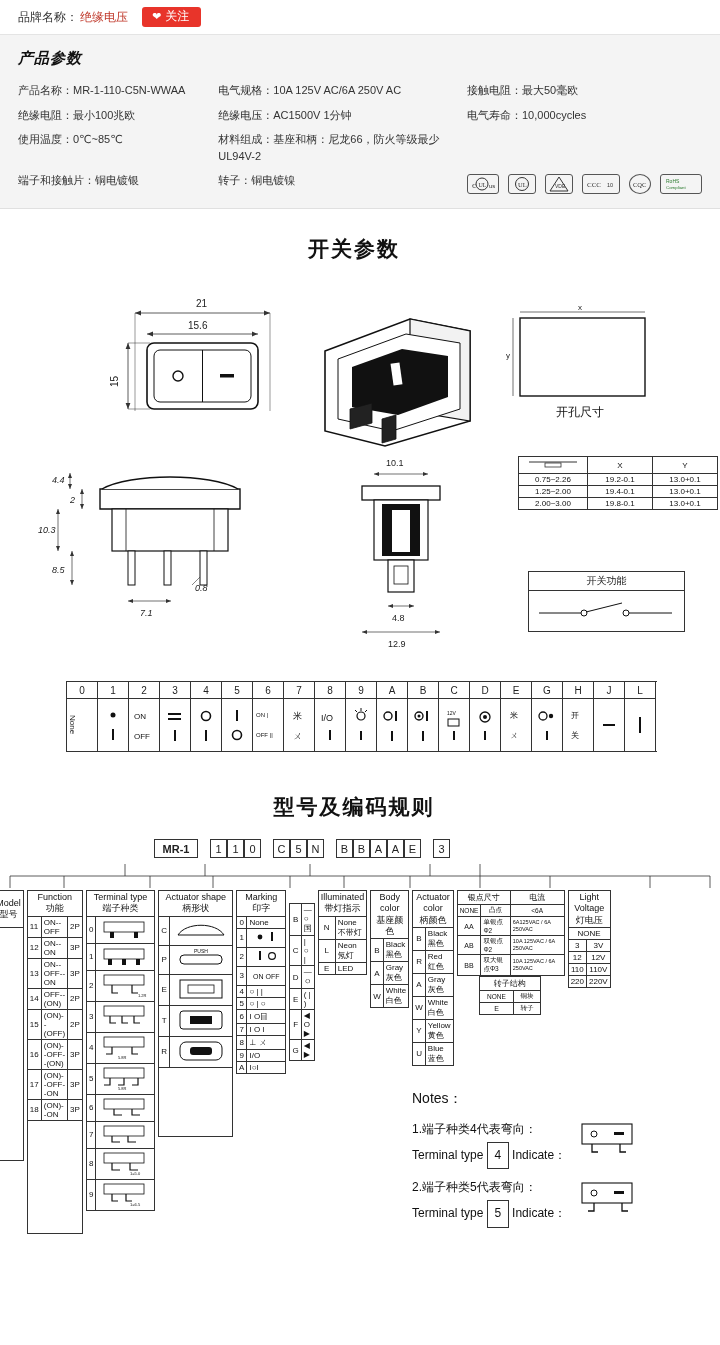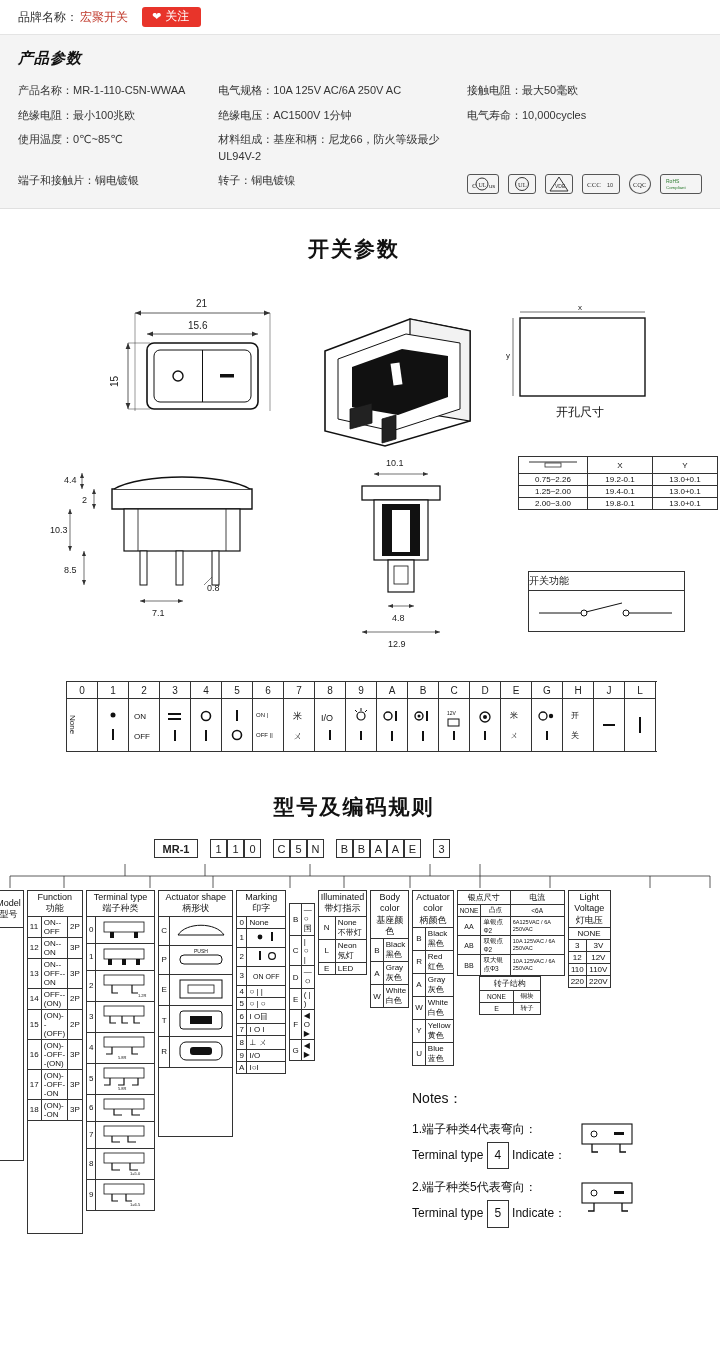--- a/index.html
+++ b/index.html
@@ -59,21 +59,21 @@
 
   
   .drawings{position:relative;width:720px;height:490px;}
   .d-abs{position:absolute;}
 
   
   .xy-table{border-collapse:collapse;font-size:8px;color:#111;}
   .xy-table td,.xy-table th{border:1px solid #333;padding:1px 3px;text-align:center;font-weight:normal;}
 
   .func-box{border:1px solid #333;width:155px;}
-  .func-box .fb-title{font-size:10px;padding:2px 0;border-bottom:1px solid #333;}
+  .func-box .fb-title{text-align:center;font-size:10px;padding:2px 0;border-bottom:1px solid #333;}
   .func-box .fb-body{height:40px;position:relative;}
 
   
   .strip{display:flex;margin:0 auto;width:590px;border:1px solid #333;border-right:none;}
   .strip-cell{width:31px;border-right:1px solid #333;box-sizing:border-box;}
   .strip-cell .sc-top{
     height:16px;border-bottom:1px solid #333;display:flex;align-items:center;justify-content:center;
     font-size:10px;
   }
   .strip-cell .sc-bot{
@@ -103,21 +103,21 @@
   .kbox{border:1px solid #333;padding:0 5px;display:inline-block;min-width:10px;text-align:center;}
   svg{overflow:visible;}
 </style>
 </head>
 <body>
 
 <div class="page">
 
   <div class="brandbar">
     <span class="lbl">品牌名称：</span>
-    <span class="brandname">宏聚开关</span>
+    <span class="brandname">绝缘电压</span>
     <span class="follow">
       <span class="heart">❤</span>
       <span>关注</span>
     </span>
   </div>
 
   <div class="params">
     <h2>产品参数</h2>
     <table>
       <tbody>
@@ -235,21 +235,21 @@
       <svg width="160" height="125" viewBox="0 0 160 125">
         <rect x="20" y="12" width="125" height="78" fill="#fff" stroke="#111" stroke-width="1.4"></rect>
         <line x1="20" y1="6" x2="145" y2="6" stroke="#333" stroke-width="0.7"></line>
         <text x="78" y="4" font-size="8" fill="#222">x</text>
         <line x1="13" y1="12" x2="13" y2="90" stroke="#333" stroke-width="0.7"></line>
         <text x="6" y="52" font-size="8" fill="#222">y</text>
         <text x="56" y="110" font-size="12" fill="#111">开孔尺寸</text>
       </svg>
     </div>
 
-    <div class="d-abs" style="left:52px;top:170px;">
+    <div class="d-abs" style="left:40px;top:170px;font-style:italic;">
       <svg width="240" height="200" viewBox="0 0 240 200">
 
         <path d="M60,38 L200,38 L200,58 L60,58 Z" fill="#fff" stroke="#111" stroke-width="1.4"></path>
         <path d="M62,38 C90,22 170,22 198,38" fill="#fff" stroke="#111" stroke-width="1.4"></path>
         <rect x="72" y="58" width="116" height="42" fill="#fff" stroke="#111" stroke-width="1.2"></rect>
         <line x1="86" y1="58" x2="86" y2="100" stroke="#111" stroke-width="0.8"></line>
         <line x1="174" y1="58" x2="174" y2="100" stroke="#111" stroke-width="0.8"></line>
 
         <rect x="88" y="100" width="7" height="34" fill="#fff" stroke="#111" stroke-width="1"></rect>
         <rect x="124" y="100" width="7" height="34" fill="#fff" stroke="#111" stroke-width="1"></rect>

